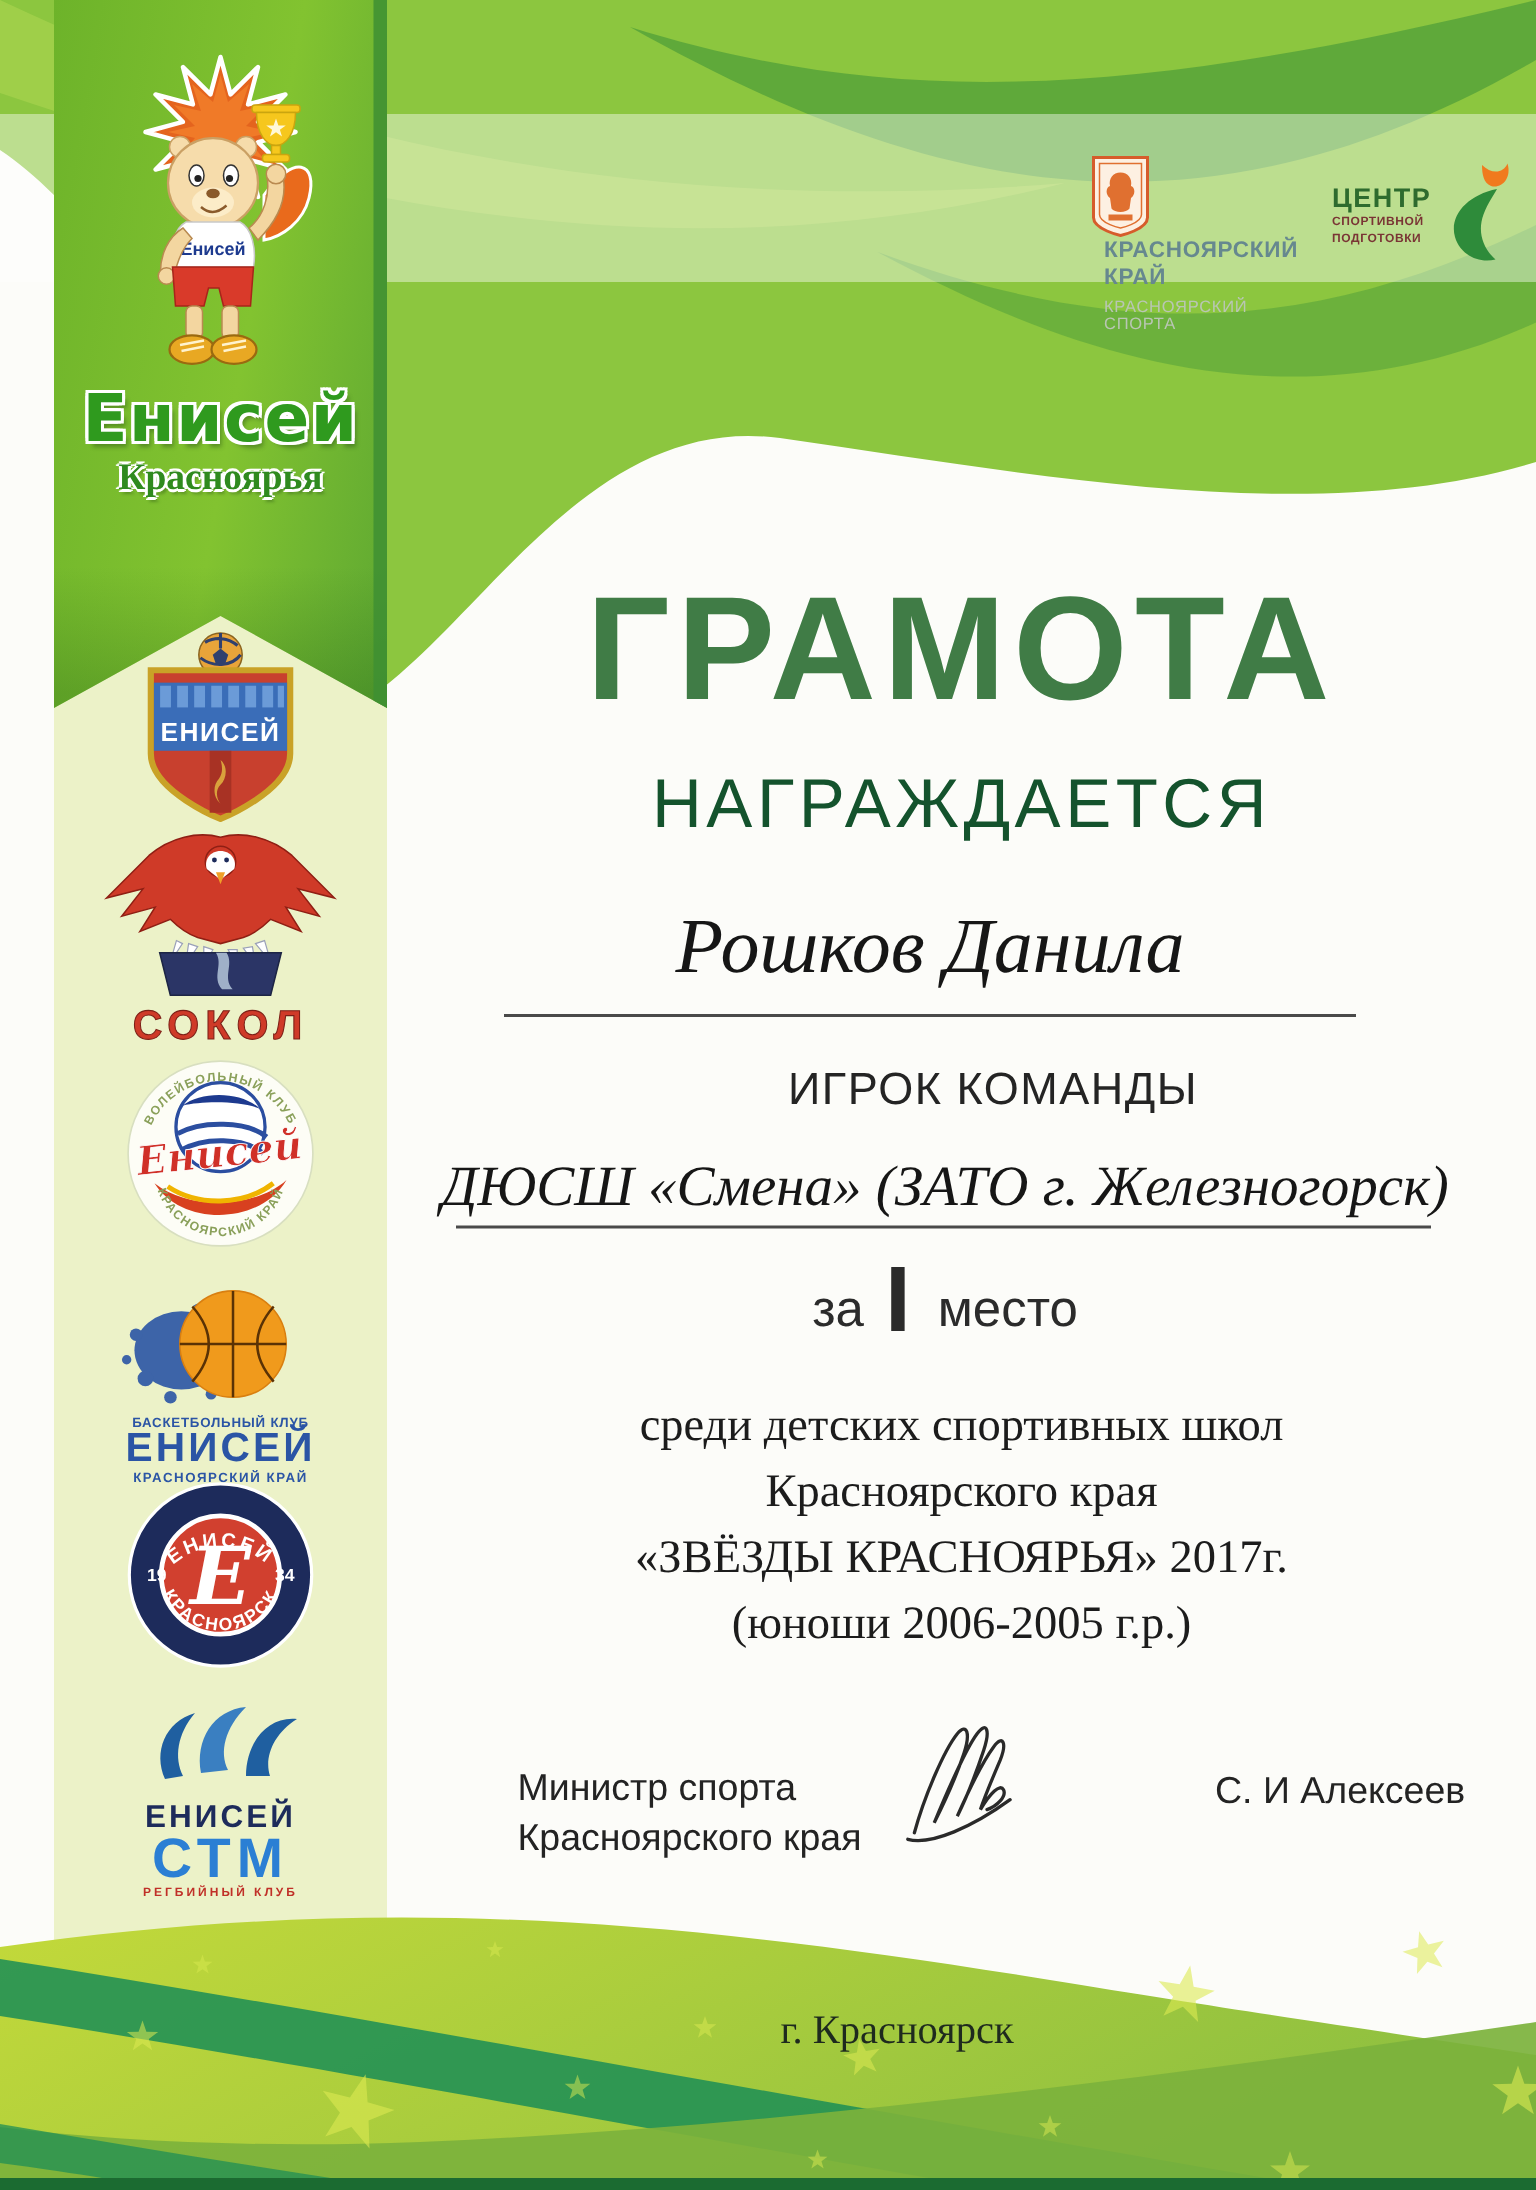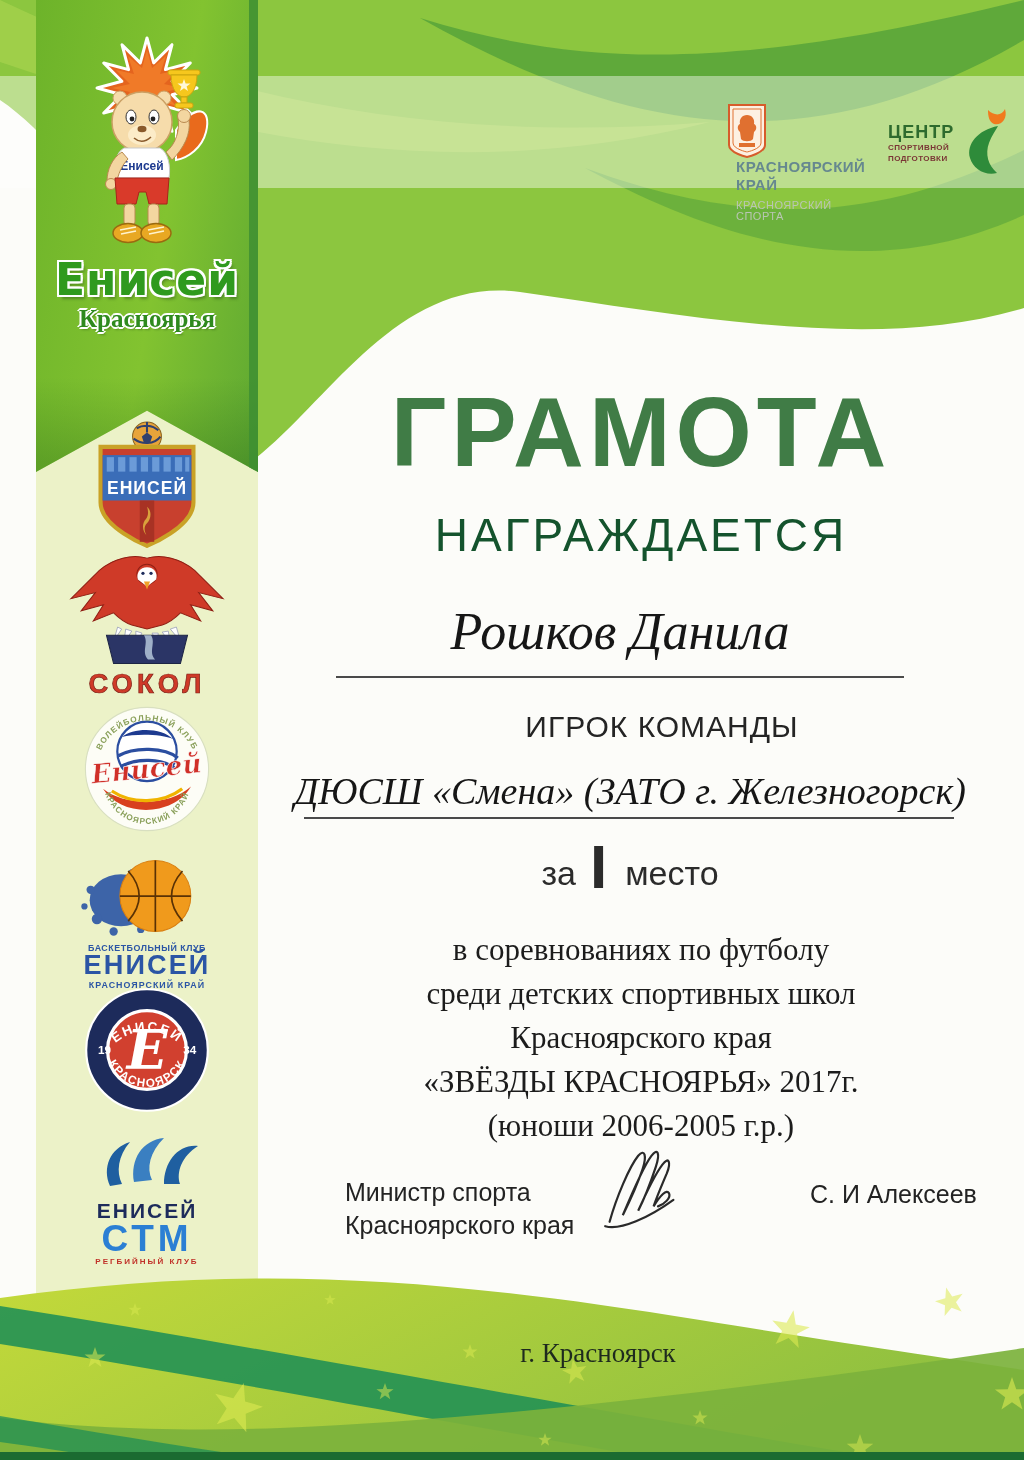--- a/index.html
+++ b/index.html
@@ -303,21 +303,20 @@
   <div class="c-team">ДЮСШ «Смена» (ЗАТО г. Железногорск)</div>
   <div class="rule2"></div>
 
   <div class="place-row">
     <span class="place-pre">за</span>
     <span class="place-num">I</span>
     <span class="place-suf">место</span>
   </div>
 
   <div class="c-event">
-    <div>в соревнованиях по футболу</div>
     <div>среди детских спортивных школ</div>
     <div>Красноярского края</div>
     <div>«ЗВЁЗДЫ КРАСНОЯРЬЯ» 2017г.</div>
     <div>(юноши  2006-2005 г.р.)</div>
   </div>
 
   <div class="sig-title">
     <div>Министр спорта</div>
     <div>Красноярского края</div>
   </div>

